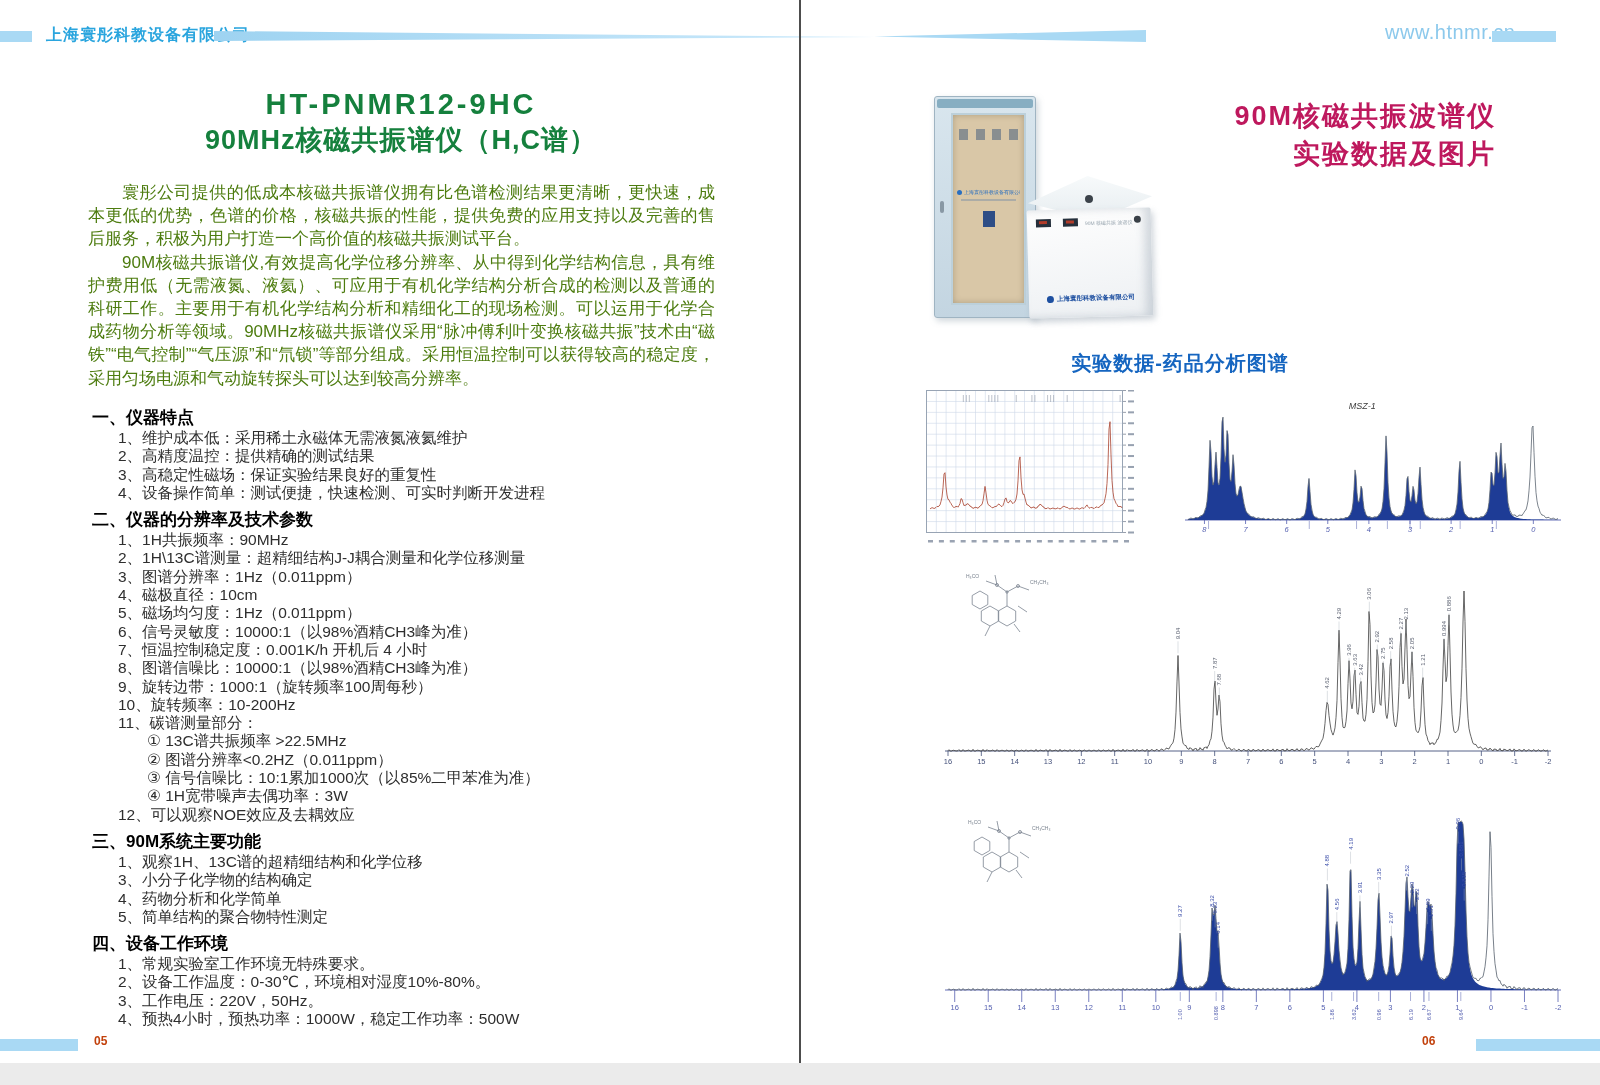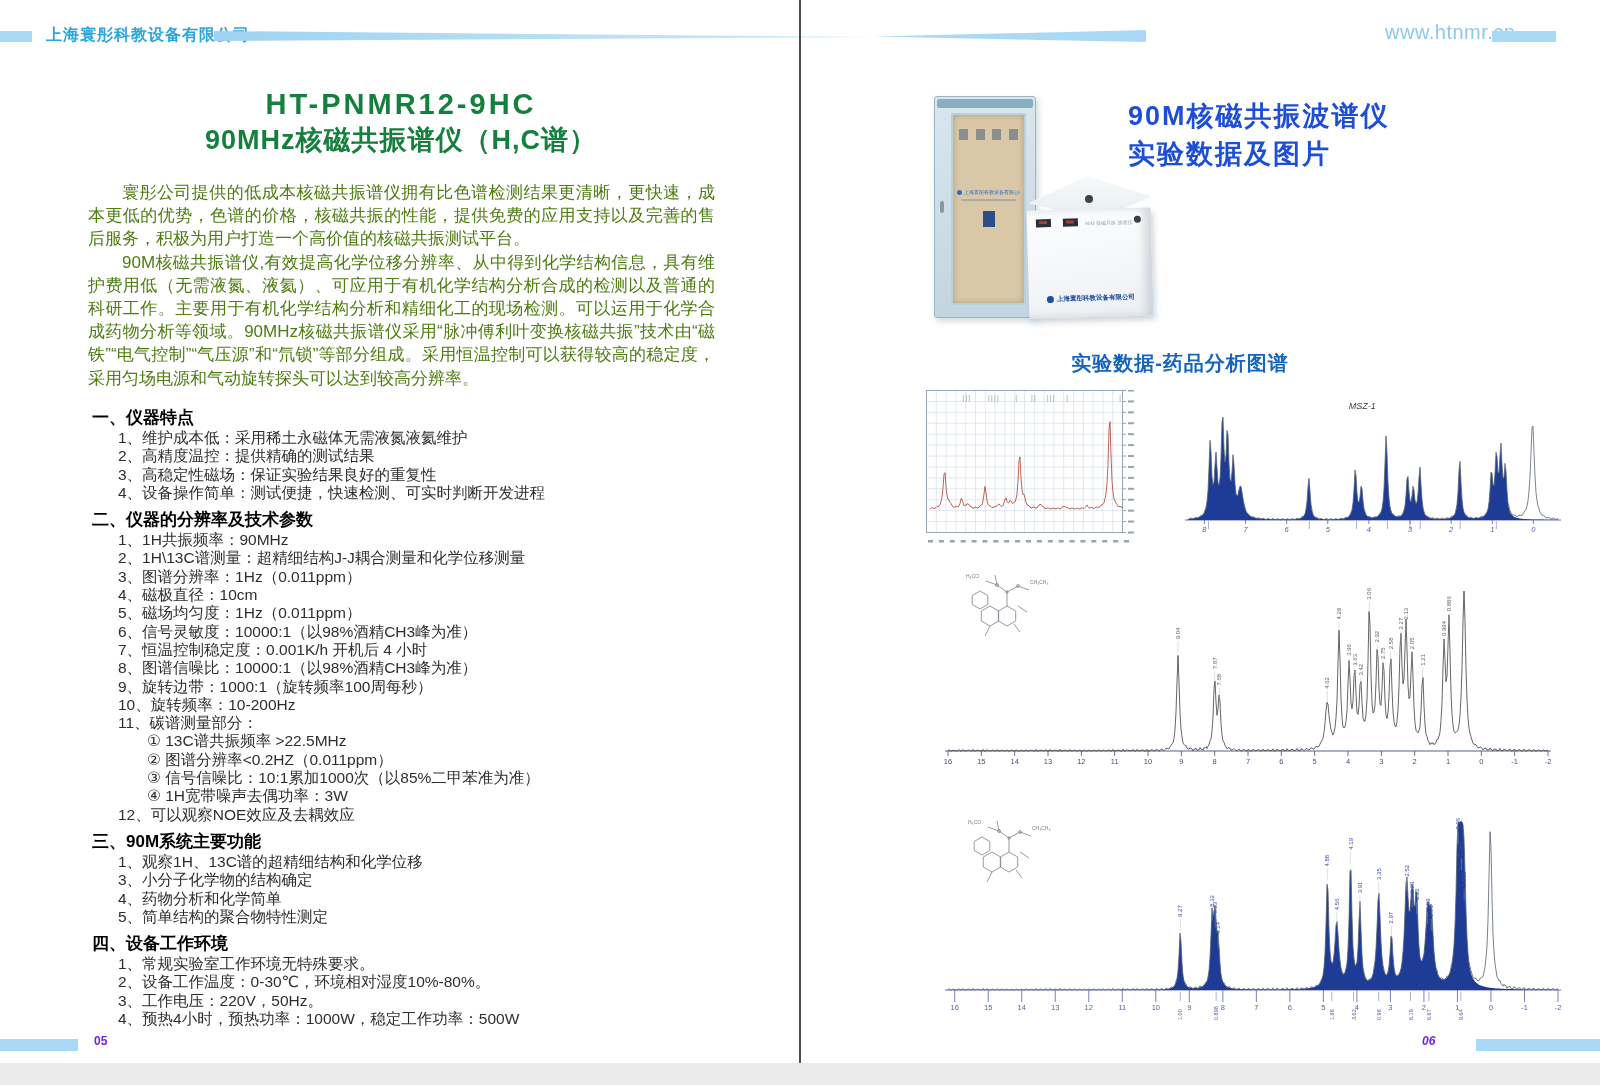--- a/index.html
+++ b/index.html
@@ -13,37 +13,37 @@
                color:#2aa5de;letter-spacing:1px;}
   .hdr-line-a{position:absolute;left:214px;top:31px;width:662px;height:10px;
               background:linear-gradient(to right,#9ed3f1,#cdeafb);
               clip-path:polygon(0 0,0 100%,100% 60%);}
   .hdr-line-b{position:absolute;left:874px;top:30px;width:272px;height:12px;background:#a9d9f4;
               clip-path:polygon(0 55%,100% 0,100% 100%);}
   .hdr-url{position:absolute;left:1385px;top:21px;font-size:20px;color:#8cc9ec;letter-spacing:.5px;}
   
   .divider{position:absolute;left:799px;top:0;width:2px;height:1063px;background:#4d4d4d;}
   .bottom-strip{position:absolute;left:0;top:1063px;width:1600px;height:22px;background:#ebebeb;}
-  .pn{position:absolute;top:1034px;font-size:12px;font-weight:bold;color:#6d28d9;}
-  .pn-left{left:94px;} .pn-right{left:1422px;font-style:italic;}
+  .pn{position:absolute;top:1034px;font-size:12px;font-weight:bold;color:#c2410c;}
+  .pn-left{left:94px;} .pn-right{left:1422px;}
   .pn-bar{position:absolute;top:1039px;height:12px;background:#a9d9f4;}
   .pn-bar-left{left:0;width:78px;} .pn-bar-right{left:1476px;width:124px;}
   
   .l-title{position:absolute;left:88px;top:86px;width:626px;text-align:center;color:#15803d;font-weight:bold;}
   .l-title .t1{font-size:29px;letter-spacing:3px;line-height:36px;}
   .l-title .t2{font-size:27px;letter-spacing:1px;line-height:36px;}
   .l-paras{position:absolute;left:88px;top:181px;width:627px;font-size:17px;line-height:23.2px;
            color:#4d7c0f;text-align:justify;}
   .l-paras p{margin:0;text-indent:2em;}
   .l-sections{position:absolute;left:88px;top:400px;width:627px;color:#2e2e2e;}
   .sec-h{font-size:17px;font-weight:bold;color:#000000;margin:8px 0 2px 4px;line-height:19px;}
   .sec-item{padding-left:30px;font-size:15.5px;line-height:18.3px;}
   .sec-sub{padding-left:59px;font-size:15.5px;line-height:18.3px;}
   
-  .r-title{position:absolute;left:1128px;top:97px;width:368px;text-align:left;color:#1d4ed8;
+  .r-title{position:absolute;left:1128px;top:97px;width:368px;text-align:right;color:#be185d;
            font-weight:bold;font-size:27px;line-height:38px;letter-spacing:2px;}
   .r-subhead{position:absolute;left:1010px;top:350px;width:340px;text-align:center;color:#1565c0;
              font-weight:bold;font-size:20px;letter-spacing:1px;}
   .spec{position:absolute;}
   .specA{left:926px;top:390px;} .specB{left:1180px;top:398px;font-style:italic;}
   .specC{left:938px;top:556px;} .specD{left:938px;top:796px;}
   
   .cabinet{position:absolute;left:934px;top:96px;width:100px;height:220px;
            background:linear-gradient(#d9e6ee,#c3d5e1);border:1px solid #9fb4c2;border-radius:3px;
            box-shadow:2px 3px 6px rgba(120,140,155,.35);}

